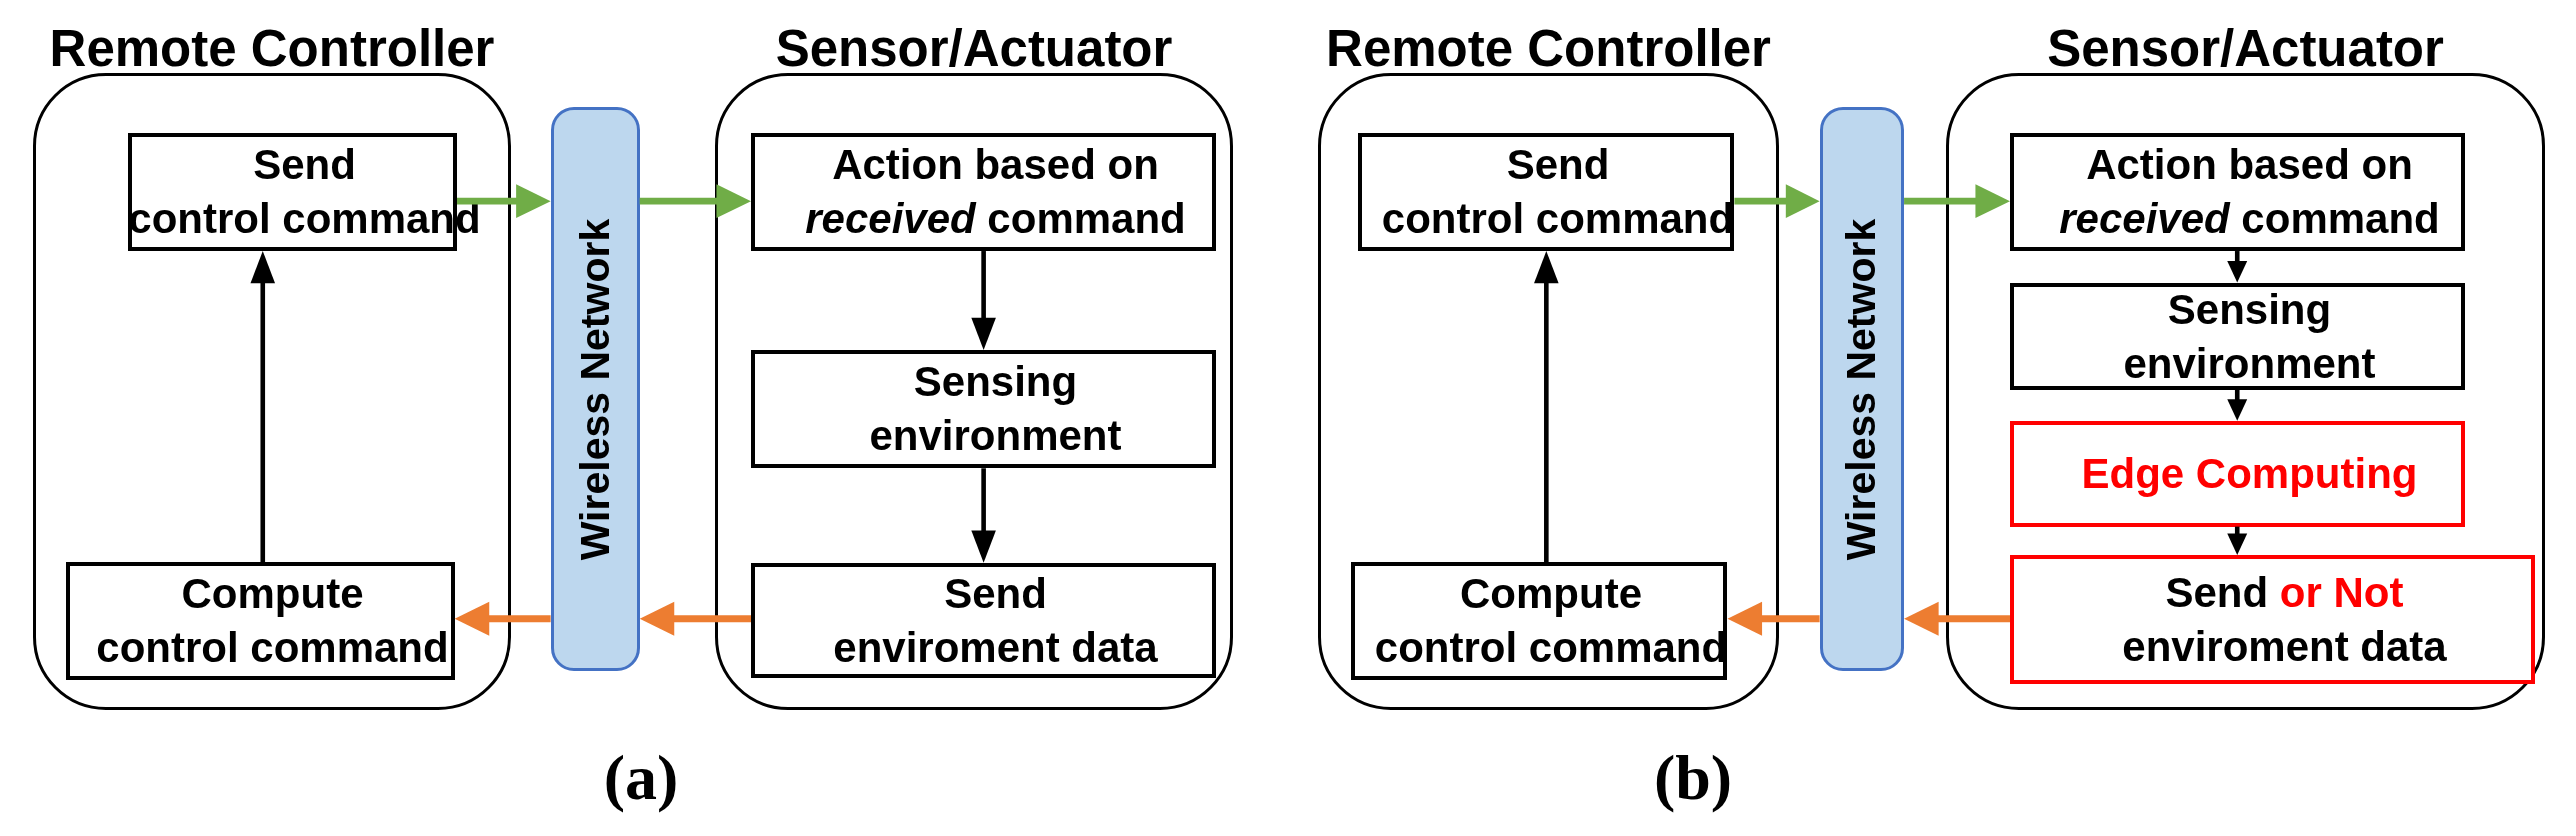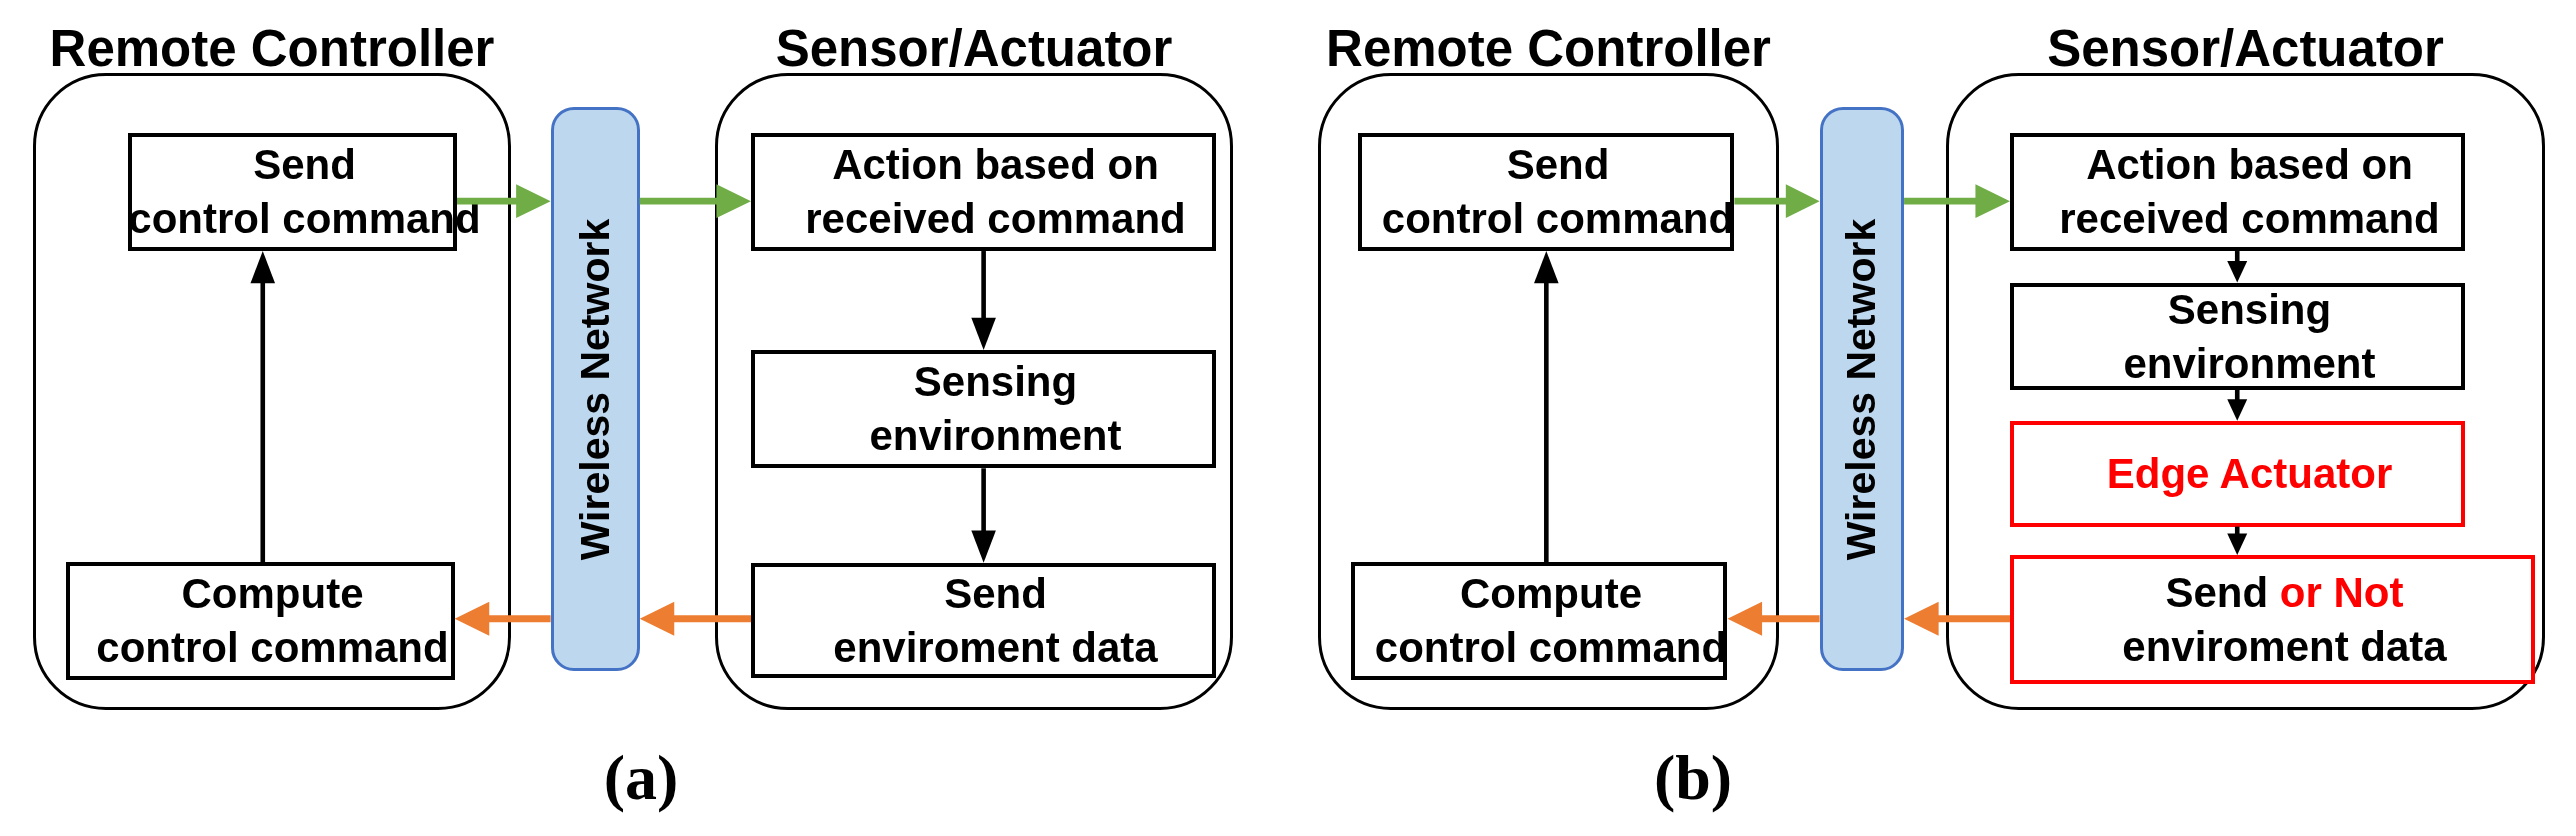--- a/index.html
+++ b/index.html
@@ -22,21 +22,21 @@
   }
   .node{
     position:absolute; border:4.6px solid #000; background:#fff;
     box-sizing:border-box; display:flex; flex-direction:column;
     align-items:center; justify-content:center;
     font-size:42px; font-weight:bold; line-height:54px;
     text-align:center; white-space:nowrap;padding-left:24px;
   }
   .node.red-border{border-color:var(--red);}
   .red-text{color:var(--red);}
-  .italic{}
+  .italic{font-style:italic;}
   .network{
     position:absolute; top:107px; height:564px;
     background:var(--network_fill); border:3.8px solid var(--network_border);
     border-radius:23px; box-sizing:border-box;
     display:flex; align-items:center; justify-content:center;
   }
   .network span{
     transform:rotate(-90deg); transform-origin:center;
     font-size:41px; font-weight:bold; white-space:nowrap; color:#000;
   }
@@ -127,21 +127,21 @@
       <span class="italic">received</span><span> command</span>
     </span>
   </div>
 
   <div class="node" style="left:2010px;top:283px;width:455px;height:107px;">
     <span>Sensing</span>
     <span>environment</span>
   </div>
 
   <div class="node red-border" style="left:2010px;top:421px;width:455px;height:106px;">
-    <span class="red-text">Edge Actuator</span>
+    <span class="red-text">Edge Computing</span>
   </div>
 
   <div class="node red-border" style="left:2010px;top:555px;width:525px;height:129px;">
     <span>
       <span>Send </span><span class="red-text">or Not</span>
     </span>
     <span>enviroment data</span>
   </div>
 
   <div class="caption" style="left:1643px;width:100px;">(b)</div>

